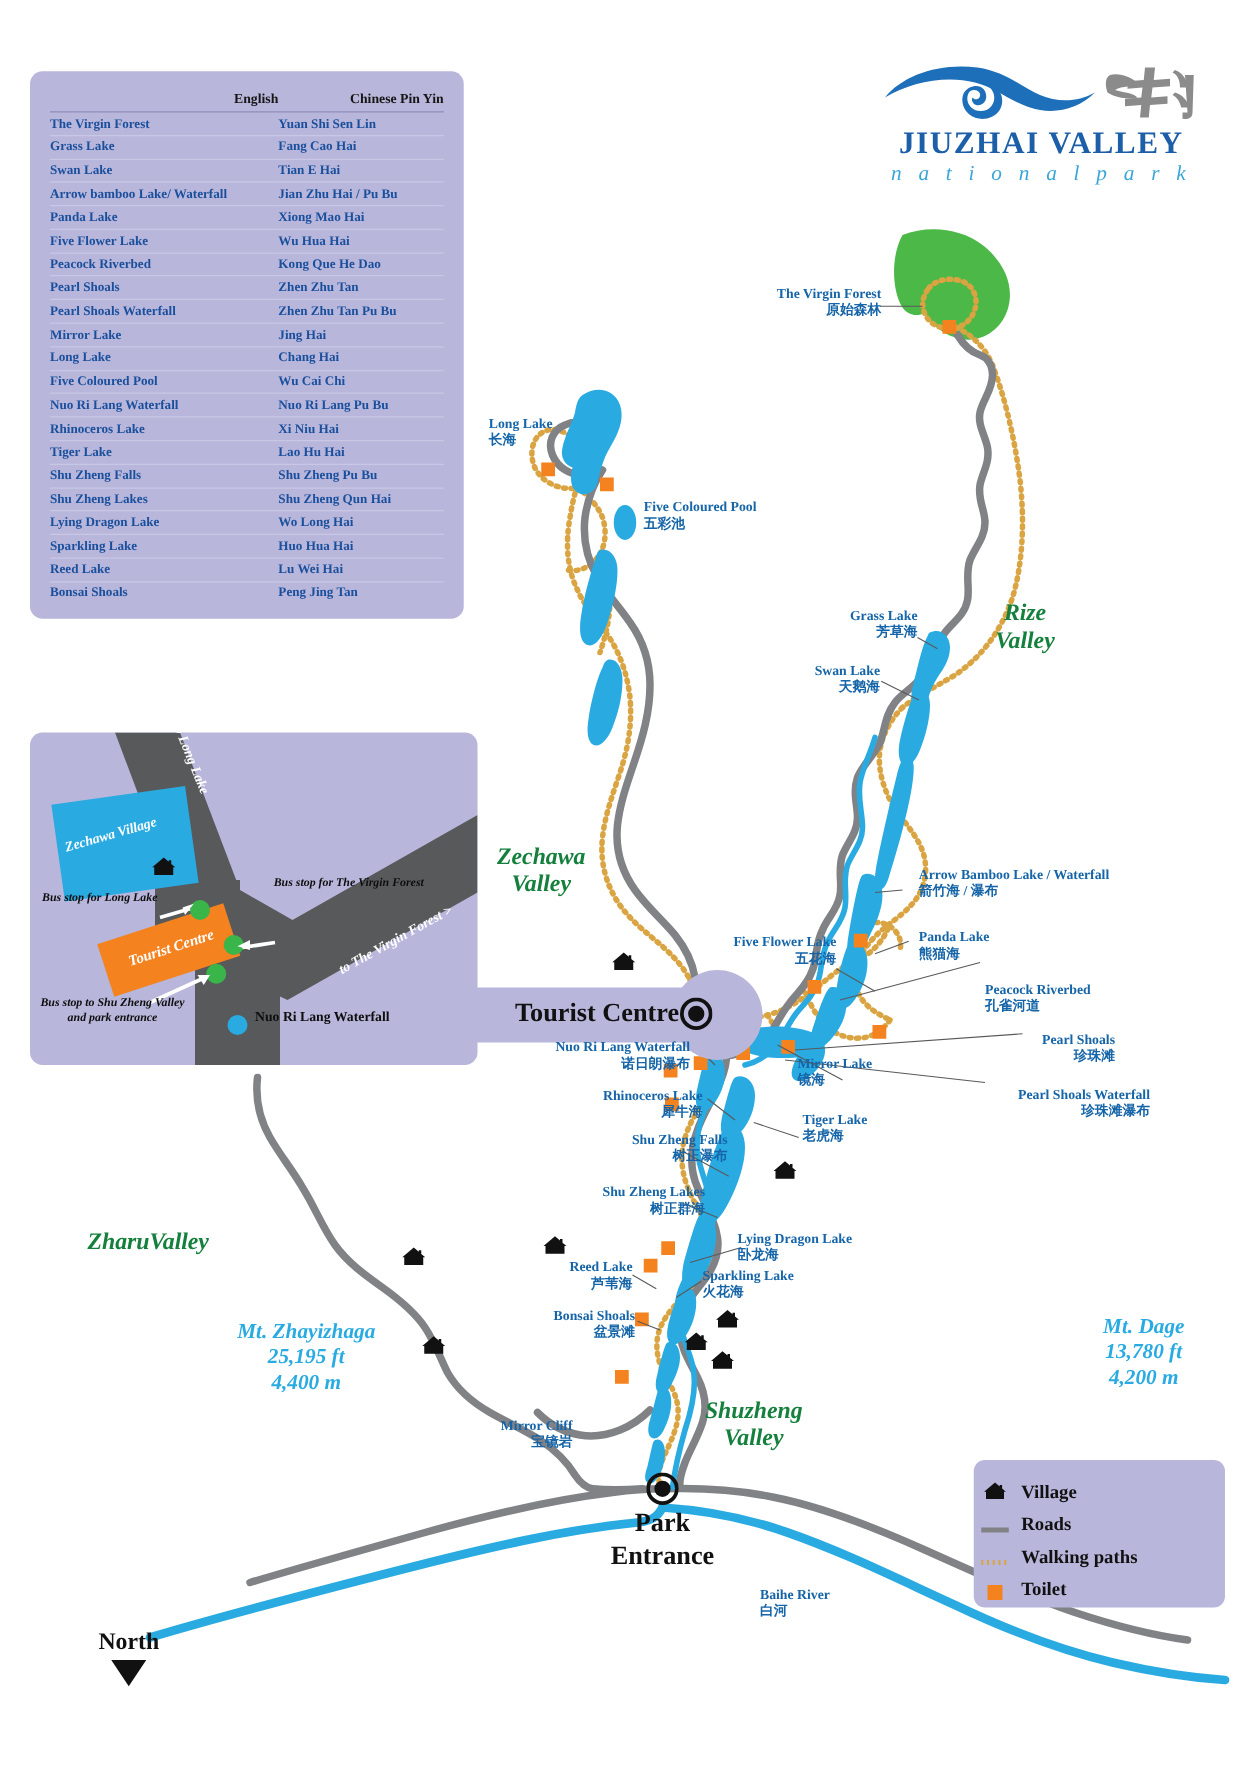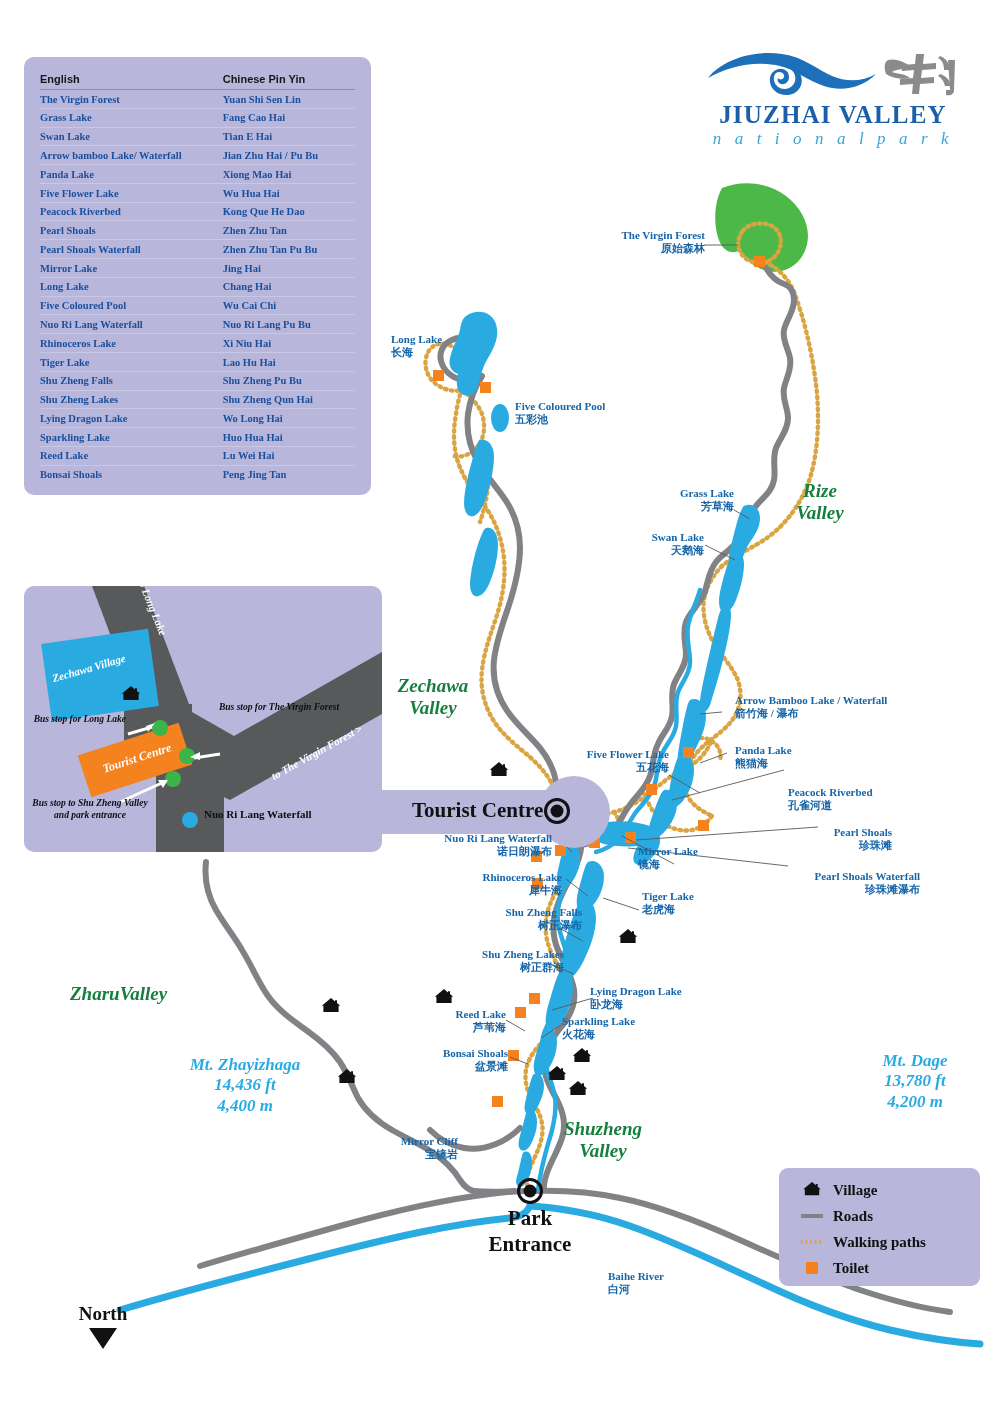--- a/index.html
+++ b/index.html
@@ -11,23 +11,23 @@
   #mapsvg{position:absolute;left:0;top:0;width:1000px;height:1414px;}
 
   
   #key-table{
     position:absolute;left:24px;top:57px;width:347px;
     background:#b8b6db;border-radius:10px;padding:14px 16px 12px 16px;
     box-sizing:border-box;
   }
   #key-table table{border-collapse:collapse;width:100%;}
   #key-table th{
-    text-align:left;font-size:11px;font-weight:bold;color:#161616;
+    text-align:right;font-size:11px;font-weight:bold;color:#161616;
     padding:2px 0 4px 0;border-bottom:1.2px solid #8f8dbb;
-    font-family:Liberation Sans, sans-serif;
+    font-family:Liberation Serif, serif;
   }
   #key-table td{
     font-size:10.5px;color:#1a4f9c;font-weight:bold;
     padding:3.6px 0 3.2px 0;border-bottom:1px solid #c9c7e6;
     font-family:"Liberation Serif",serif;white-space:nowrap;
   }
   #key-table tr:last-child td{border-bottom:none;}
   #key-table col.c1{width:58%;}
 
   
@@ -65,21 +65,21 @@
   .mtn{font-size:17px;font-weight:bold;font-style:italic;color:#29abe2;
        line-height:1.2;white-space:nowrap;}
   .bigblack{font-size:21px;font-weight:bold;color:#111;white-space:nowrap;
        font-family:"Liberation Serif",serif;}
   .r{text-align:right;}
   .c{text-align:center;}
 
   
   #legend{position:absolute;left:779px;top:1168px;width:201px;height:118px;
     background:#b8b6db;border-radius:9px;padding:9px 0 0 0;box-sizing:border-box;}
-  .lg-row{display:flex;align-items:center;height:26px;padding-left:16px;}
+  .lg-row{display:flex;align-items:flex-end;height:26px;}
   .lg-ico{width:34px;display:flex;align-items:center;justify-content:center;}
   .lg-txt{font-family:"Liberation Serif",serif;font-size:15px;font-weight:bold;
     color:#111;padding-left:4px;}
 
   
   #north{position:absolute;left:58px;top:1303px;width:90px;text-align:center;}
   #north .ntxt{font-family:"Liberation Serif",serif;font-size:19px;font-weight:bold;color:#111;}
   #north .narr{margin:3px auto 0 auto;width:0;height:0;
     border-left:14px solid transparent;border-right:14px solid transparent;
     border-top:21px solid #111;}
@@ -527,21 +527,21 @@
 The Virgin Forest</div>
     <div class="ins-lbl c" style="left:6px;top:212px;width:120px;">Bus stop to
 Shu Zheng Valley
 and park entrance</div>
     <div class="ins-lbl" style="left:180px;top:222px;width:120px;text-align:left;font-size:11px;font-style:normal;">Nuo Ri Lang
 Waterfall</div>
   </div>
 
   <div class="lbl mtn c" style="left:130px;top:1055px;width:230px;text-align:center;">
     <span>Mt. Zhayizhaga</span><br>
-    <span>14,436 ft</span><br>
+    <span>25,195 ft</span><br>
     <span>4,400 m</span>
   </div>
   <div class="lbl mtn c" style="left:840px;top:1051px;width:150px;">
     <span>Mt. Dage</span><br>
     <span>13,780 ft</span><br>
     <span>4,200 m</span>
   </div>
 
   <div class="lbl valley c" style="left:760px;top:480px;width:120px;">
     <span>Rize</span><br>

